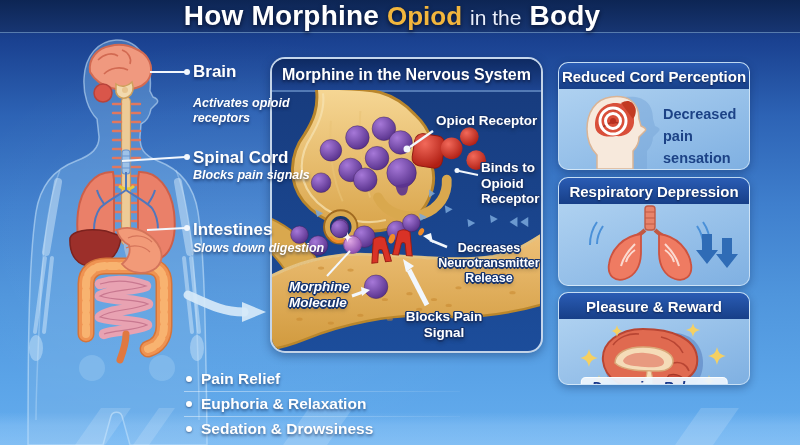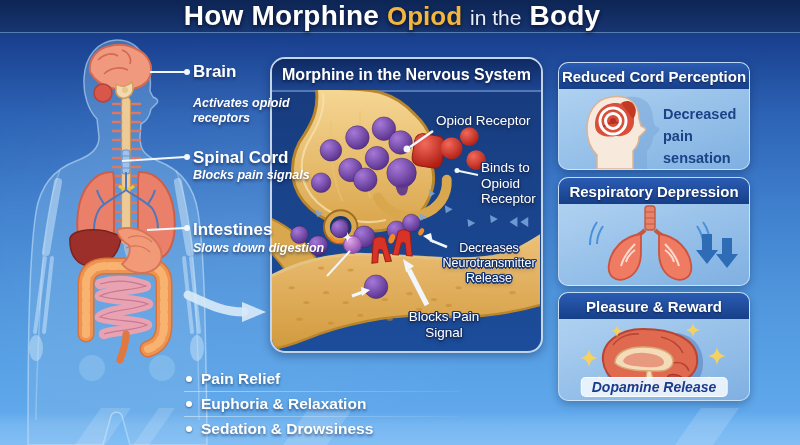--- a/index.html
+++ b/index.html
@@ -28,21 +28,21 @@
   
   #synapse-panel{left:270px;top:57px;width:273px;height:296px;border-radius:15px;
     border:2.5px solid rgba(226,238,250,.85);box-sizing:border-box;
     background:linear-gradient(180deg,#173a7b,#1c4d9b);
     box-shadow:0 3px 10px rgba(5,20,60,.35);z-index:1;overflow:hidden;}
   #panel-header{position:absolute;left:0;top:0;right:0;height:31px;
     background:linear-gradient(180deg,#0e2a62,#1d4490);
     border-bottom:2px solid rgba(120,165,225,.65);
     display:flex;align-items:center;justify-content:center;}
   #panel-header .txt{font-weight:700;font-size:16px;color:#fff;text-shadow:0 2px 3px rgba(0,0,20,.55);}
-  .syn-label{position:absolute;font-weight:400;font-size:13.5px;line-height:15.5px;color:#fff;z-index:5;
+  .syn-label{position:absolute;font-weight:700;font-size:13.5px;line-height:15.5px;color:#fff;z-index:5;
     text-shadow:-1.5px 0 #17356f,1.5px 0 #17356f,0 -1.5px #17356f,0 1.5px #17356f,
       -1px -1px #17356f,1px 1px #17356f,-1px 1px #17356f,1px -1px #17356f,0 3px 4px rgba(0,0,0,.35);}
   
   .card{position:absolute;left:558px;width:192px;border-radius:10px;overflow:hidden;
     border:1.5px solid rgba(230,242,252,.6);box-sizing:border-box;
     background:linear-gradient(160deg,#b7d7f3,#7fb0e2);
     box-shadow:0 3px 8px rgba(5,20,60,.3);z-index:1;}
   .card-header{height:26px;background:linear-gradient(180deg,#2a5cb4,#173f88);
     display:flex;align-items:center;justify-content:center;}
   .card-header .txt{font-weight:700;font-size:15px;color:#fff;text-shadow:0 1px 2px rgba(0,0,20,.55);}
@@ -277,20 +277,21 @@
       <g>
         <circle cx="82" cy="156" r="9" fill="url(#pinkG)" stroke="#8a4a9a"></circle>
         <path d="M77,143 C77.6,147 78.5,148 82,148.6 C78.5,149.3 77.6,150.2 77,154 C76.4,150.2 75.5,149.3 72,148.6 C75.5,148 76.4,147 77,143 Z" fill="#ffffff" opacity=".95"></path>
       </g>
     </svg>
   </div>
 
   <div class="syn-label" style="left:436px;top:113px;white-space:nowrap;">Opiod Receptor</div>
   <div class="syn-label" style="left:481px;top:160px;width:72px;">Binds to Opioid Receptor</div>
   <div class="syn-label" style="left:437px;top:241px;width:104px;text-align:center;font-size:12.5px;line-height:15px;">Decreases Neurotransmitter Release</div>
+  <div class="syn-label" style="left:289px;top:279px;width:74px;font-style:italic;">Morphine Molecule</div>
   <div class="syn-label" style="left:405px;top:309px;width:78px;text-align:center;">Blocks Pain Signal</div>
 
   <svg class="abs" style="left:0;top:0;z-index:3;pointer-events:none;" width="800" height="445" viewBox="0 0 800 445">
     <g stroke="#f2f7fd" fill="#f2f7fd">
       <g>
         <line x1="150" y1="72" x2="185" y2="72" stroke-width="2"></line>
           <circle cx="187" cy="72" r="3" stroke="none"></circle>
       </g>
       <g>
         <line x1="122" y1="161" x2="185" y2="157" stroke-width="2"></line>
@@ -360,21 +361,21 @@
         <path d="M88,30 C106,32 118,46 120,60 C122,72 114,78 104,75 C94,72 88,62 88,48 Z" fill="#ef7b62" stroke="#cc5340" stroke-width="1.8"></path>
         <path d="M64,40 C58,46 52,54 50,62 M64,46 C58,50 56,54 55,58 M94,40 C100,46 106,54 108,62 M94,46 C100,50 102,54 103,58" fill="none" stroke="#fbd9cf" stroke-width="2"></path>
         <path d="M32,22 C28,28 26,34 26,40 M26,18 C21,25 19,33 19,41" fill="none" stroke="#4a90d8" stroke-width="2"></path>
         <path d="M126,22 C130,28 132,34 132,40 M132,18 C137,25 139,33 139,41" fill="none" stroke="#4a90d8" stroke-width="2"></path>
         <path d="M131,30 L141,30 L141,46 L147,46 L136,60 L125,46 L131,46 Z" fill="#2f6cb6"></path>
         <path d="M151,34 L161,34 L161,50 L167,50 L156,64 L145,50 L151,50 Z" fill="#2f6cb6"></path>
       </svg>
     </div>
   </div>
 
-  <div class="card" style="top:292px;height:109px;">
+  <div class="card" style="top:292px;height:93px;">
     <div class="card-header">
       <span class="txt">Pleasure &amp; Reward</span>
     </div>
     <div class="card-body" style="height:83px;">
       <svg style="position:absolute;left:18px;top:0;" width="156" height="82" viewBox="0 0 156 82">
         <path d="M50,14 C36,16 28,28 28,44 C28,60 36,72 52,76 L104,76 C118,70 126,58 126,44 C126,28 116,16 100,14 Z" fill="rgba(80,120,185,.5)"></path>
         <path d="M26,42 C24,24 42,10 66,10 C96,10 118,20 120,38 C122,52 112,62 96,64 C86,72 72,74 64,68 C46,70 28,60 26,42 Z" fill="#e06a50" stroke="#b84533" stroke-width="2"></path>
         <path d="M36,26 C42,18 52,14 62,15 M48,38 C54,30 66,28 76,31 M84,18 C94,20 102,26 106,34 M96,44 C104,42 110,46 112,52" fill="none" stroke="#b84533" stroke-width="1.6"></path>
         <path d="M38,44 C38,34 50,28 66,28 C84,28 96,34 96,42 C96,48 90,52 82,52 C66,52 46,52 38,44 Z" fill="#f5dcb8" stroke="#d9a878" stroke-width="1.5"></path>
         <path d="M46,42 C48,36 58,33 68,34 C80,35 88,39 87,44 C86,48 78,49 68,48 C58,47 48,47 46,42 Z" fill="#e89a80"></path>

